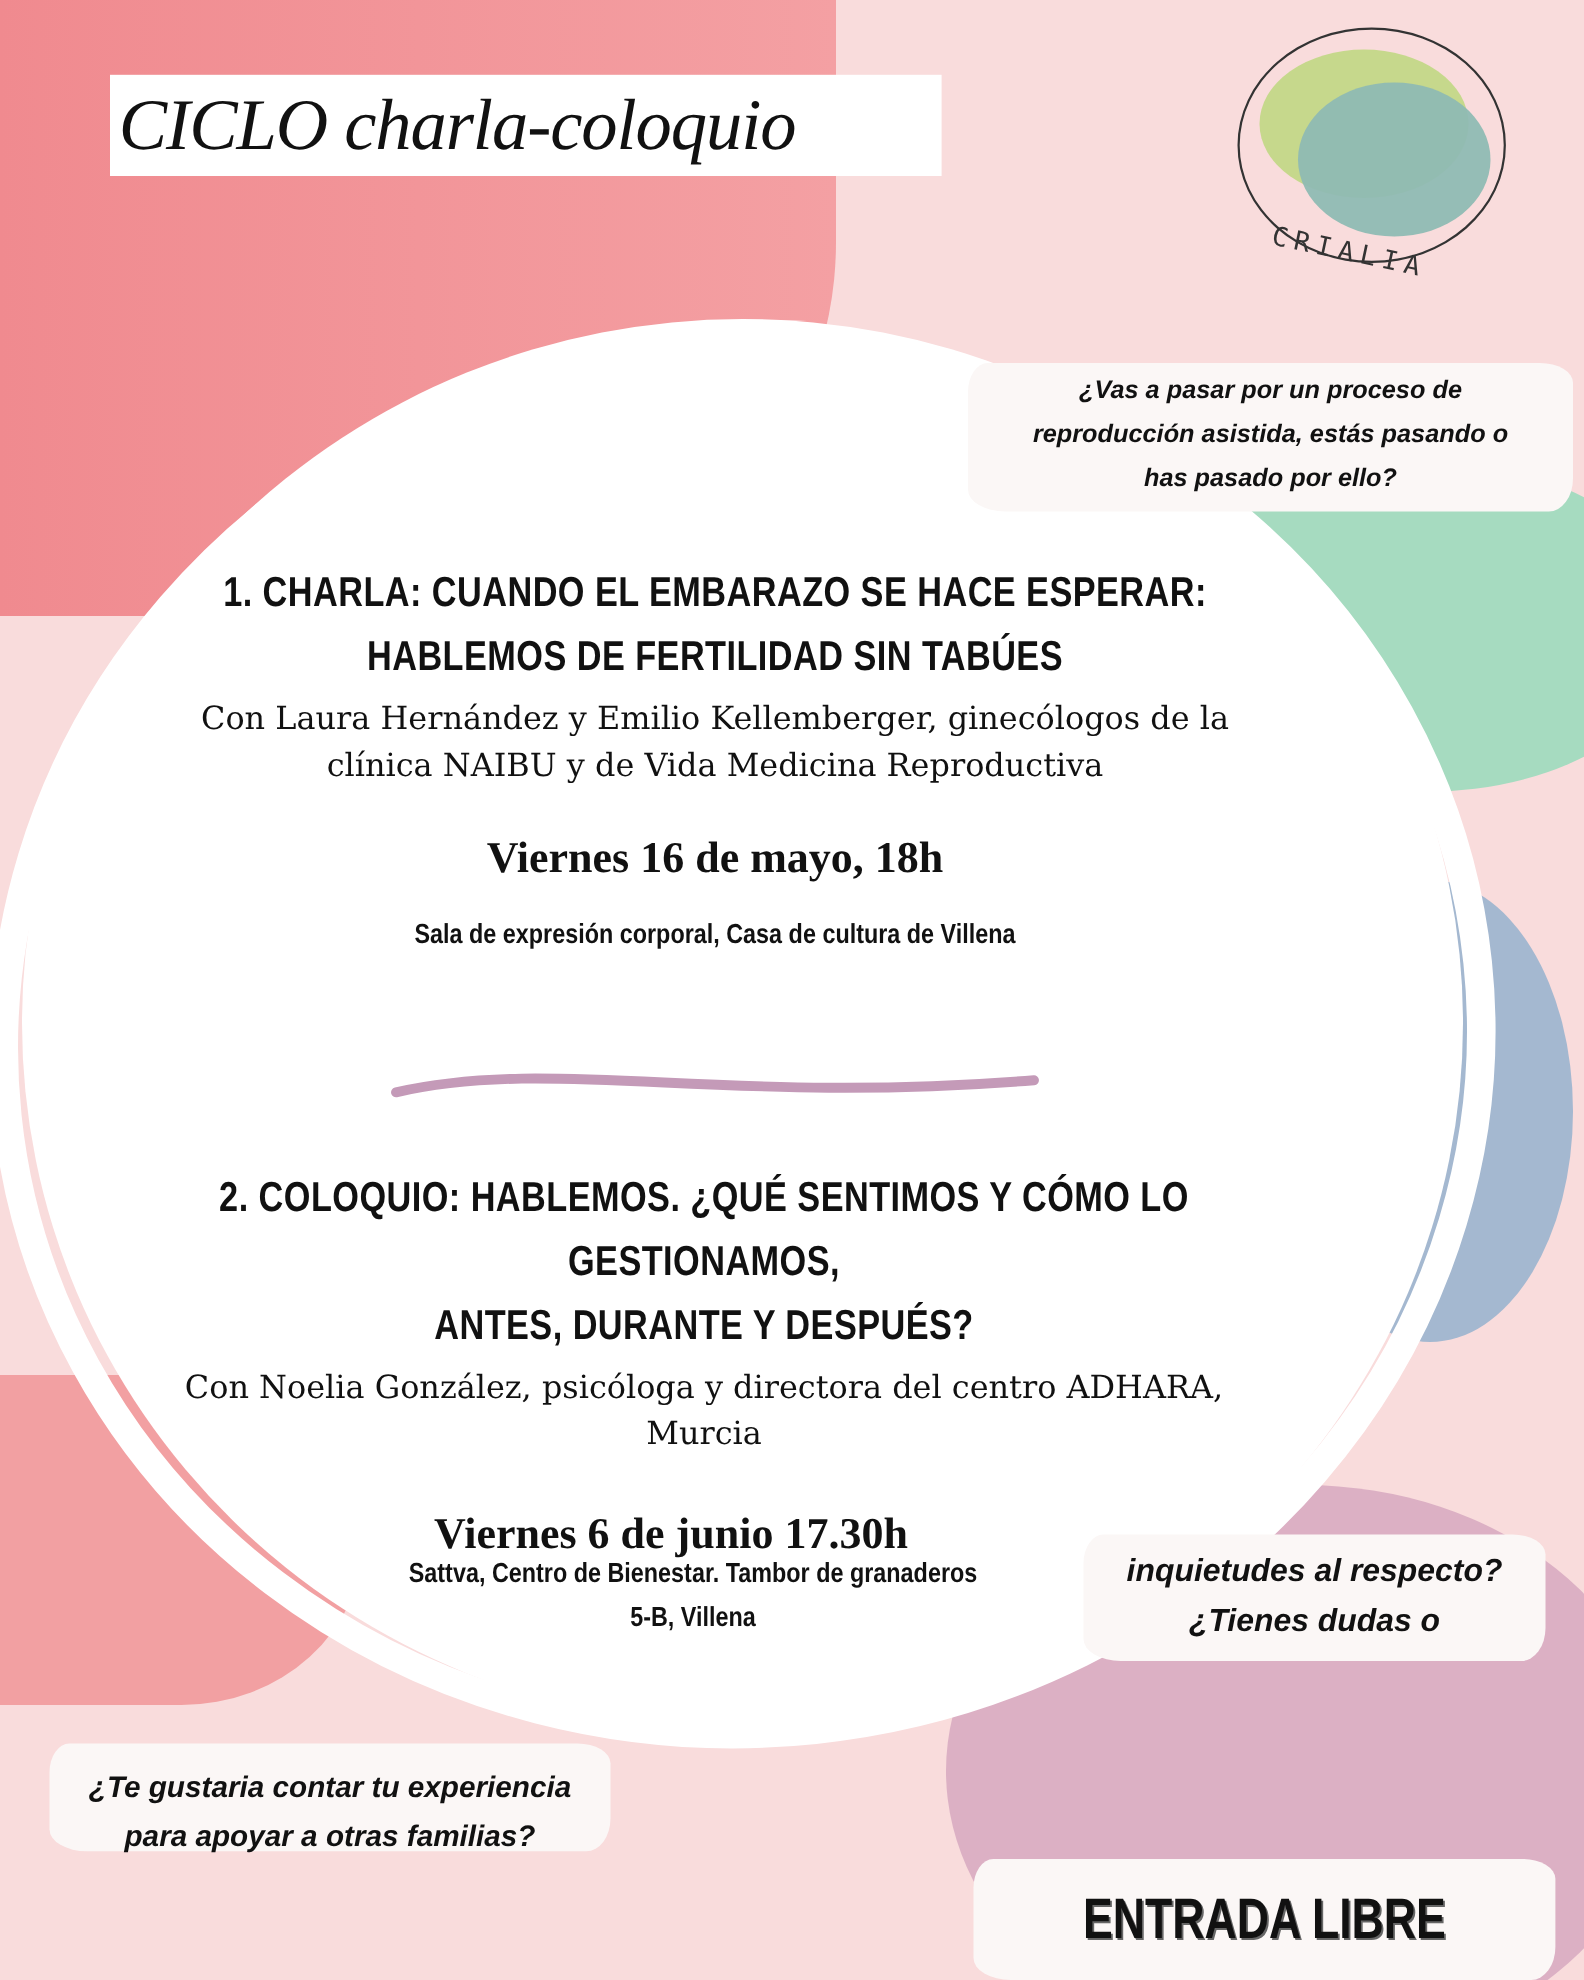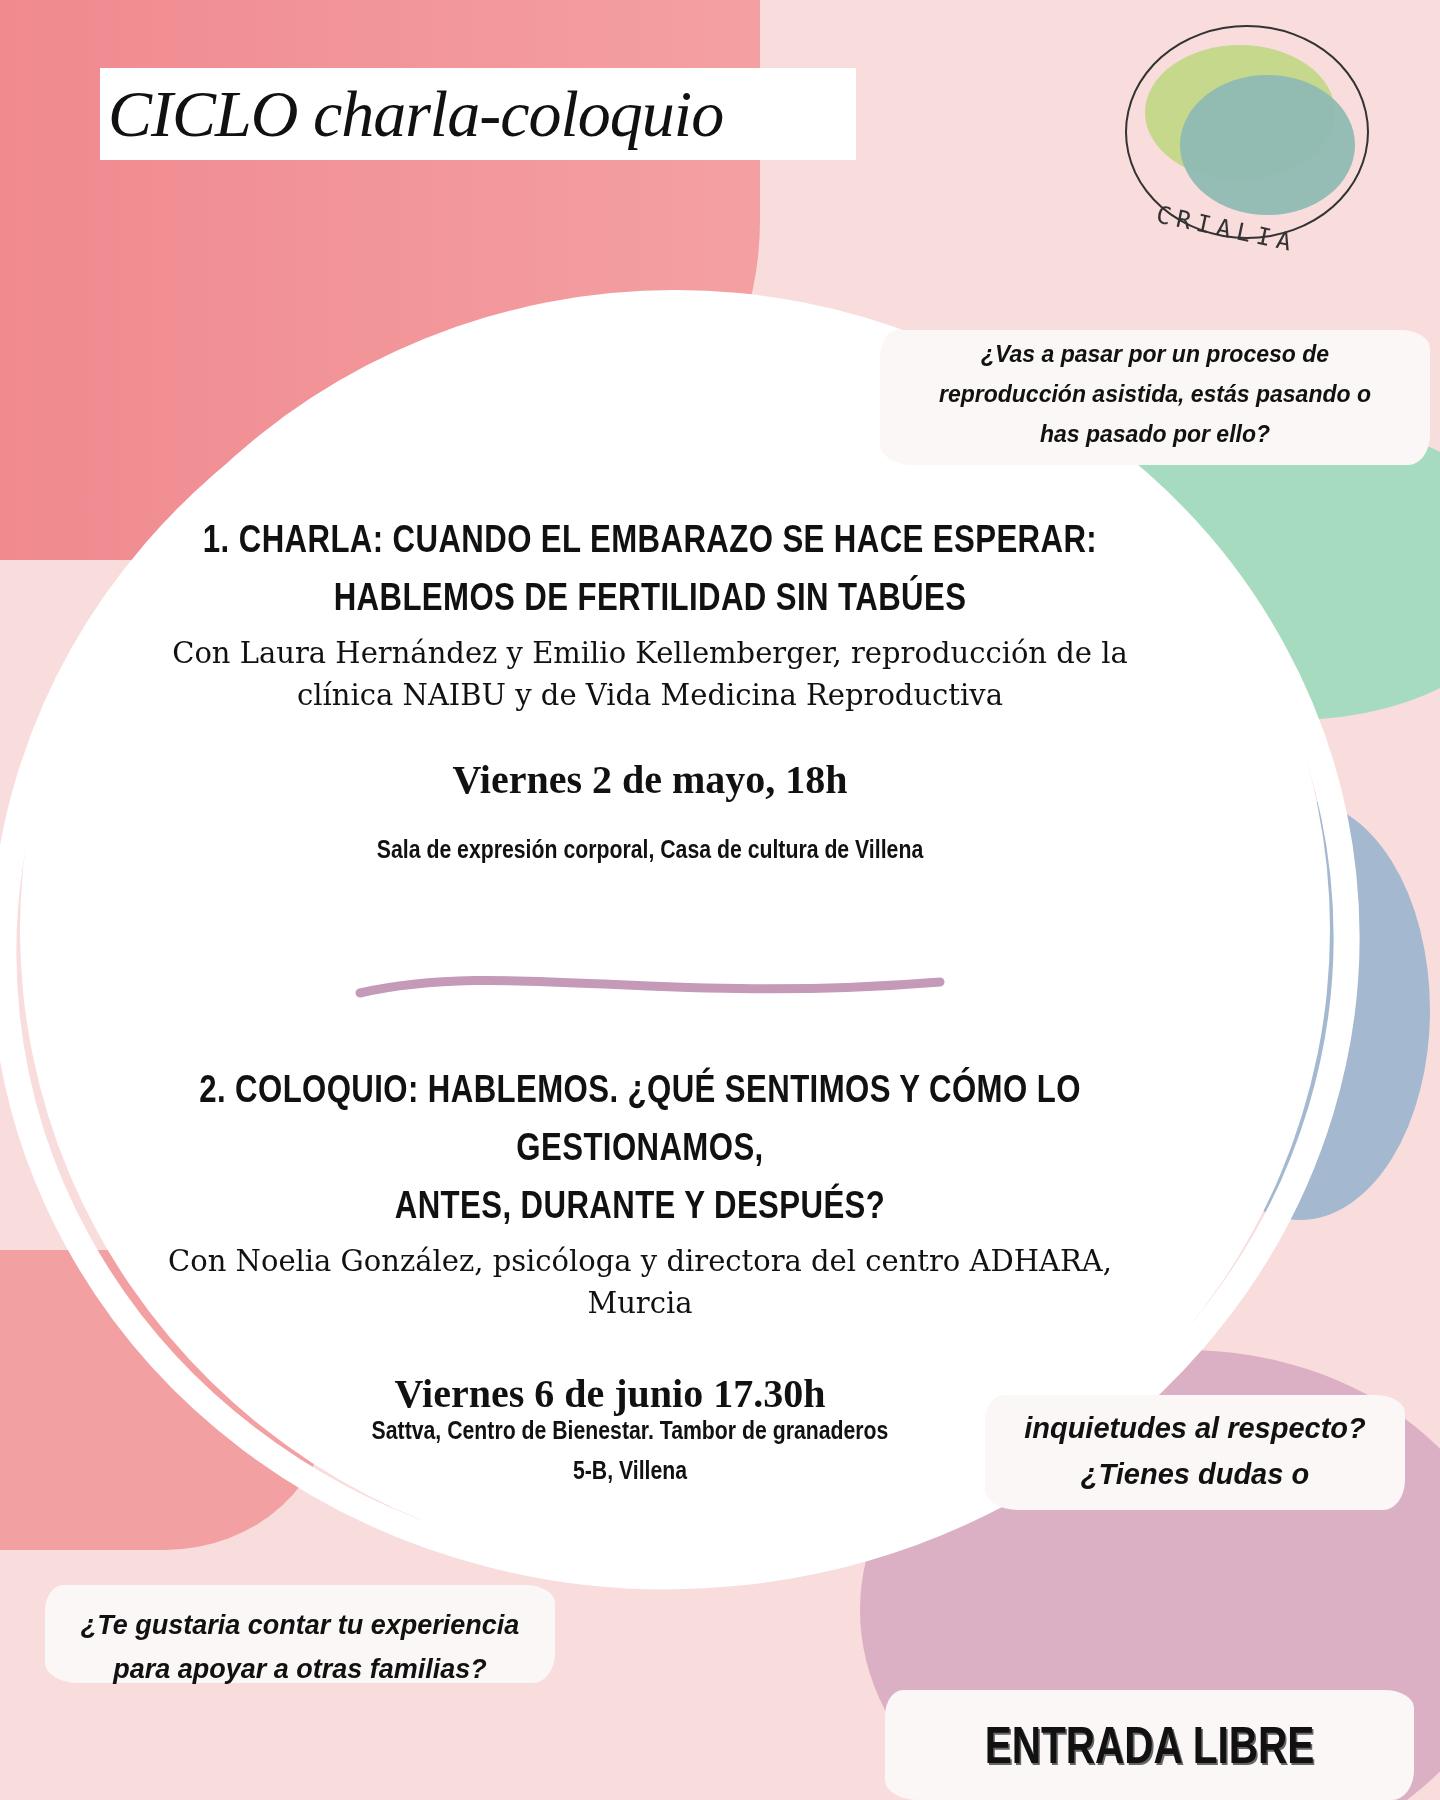--- a/index.html
+++ b/index.html
@@ -45,24 +45,24 @@
     <div>has pasado por ello?</div>
   </div>
 </div>
 
 <div class="abs" style="left:100px;top:510px;width:1100px;">
   <div class="hd" style="font-size:38px;line-height:58px;">
     <div>1. CHARLA: CUANDO EL EMBARAZO SE HACE ESPERAR:</div>
     <div>HABLEMOS DE FERTILIDAD SIN TABÚES</div>
   </div>
   <div class="hand" style="margin-top:6px;">
-    <div>Con Laura Hernández y Emilio Kellemberger, reproducción de la</div>
+    <div>Con Laura Hernández y Emilio Kellemberger, ginecólogos de la</div>
     <div>clínica NAIBU y de Vida Medicina Reproductiva</div>
   </div>
-  <div class="date" style="margin-top:40px;">Viernes 2 de mayo, 18h</div>
+  <div class="date" style="margin-top:40px;">Viernes 16 de mayo, 18h</div>
   <div class="place" style="margin-top:32px;">
     <div>Sala de expresión corporal,  Casa de cultura de Villena</div>
   </div>
 </div>
 
 <svg class="abs" style="left:355px;top:965px;" width="590" height="40">
   <path d="M5 28 C 150 -5, 300 40, 585 17" stroke="#c49ab8" stroke-width="9" fill="none" stroke-linecap="round"></path>
 </svg>
 
 <div class="abs" style="left:60px;top:1060px;width:1160px;">

